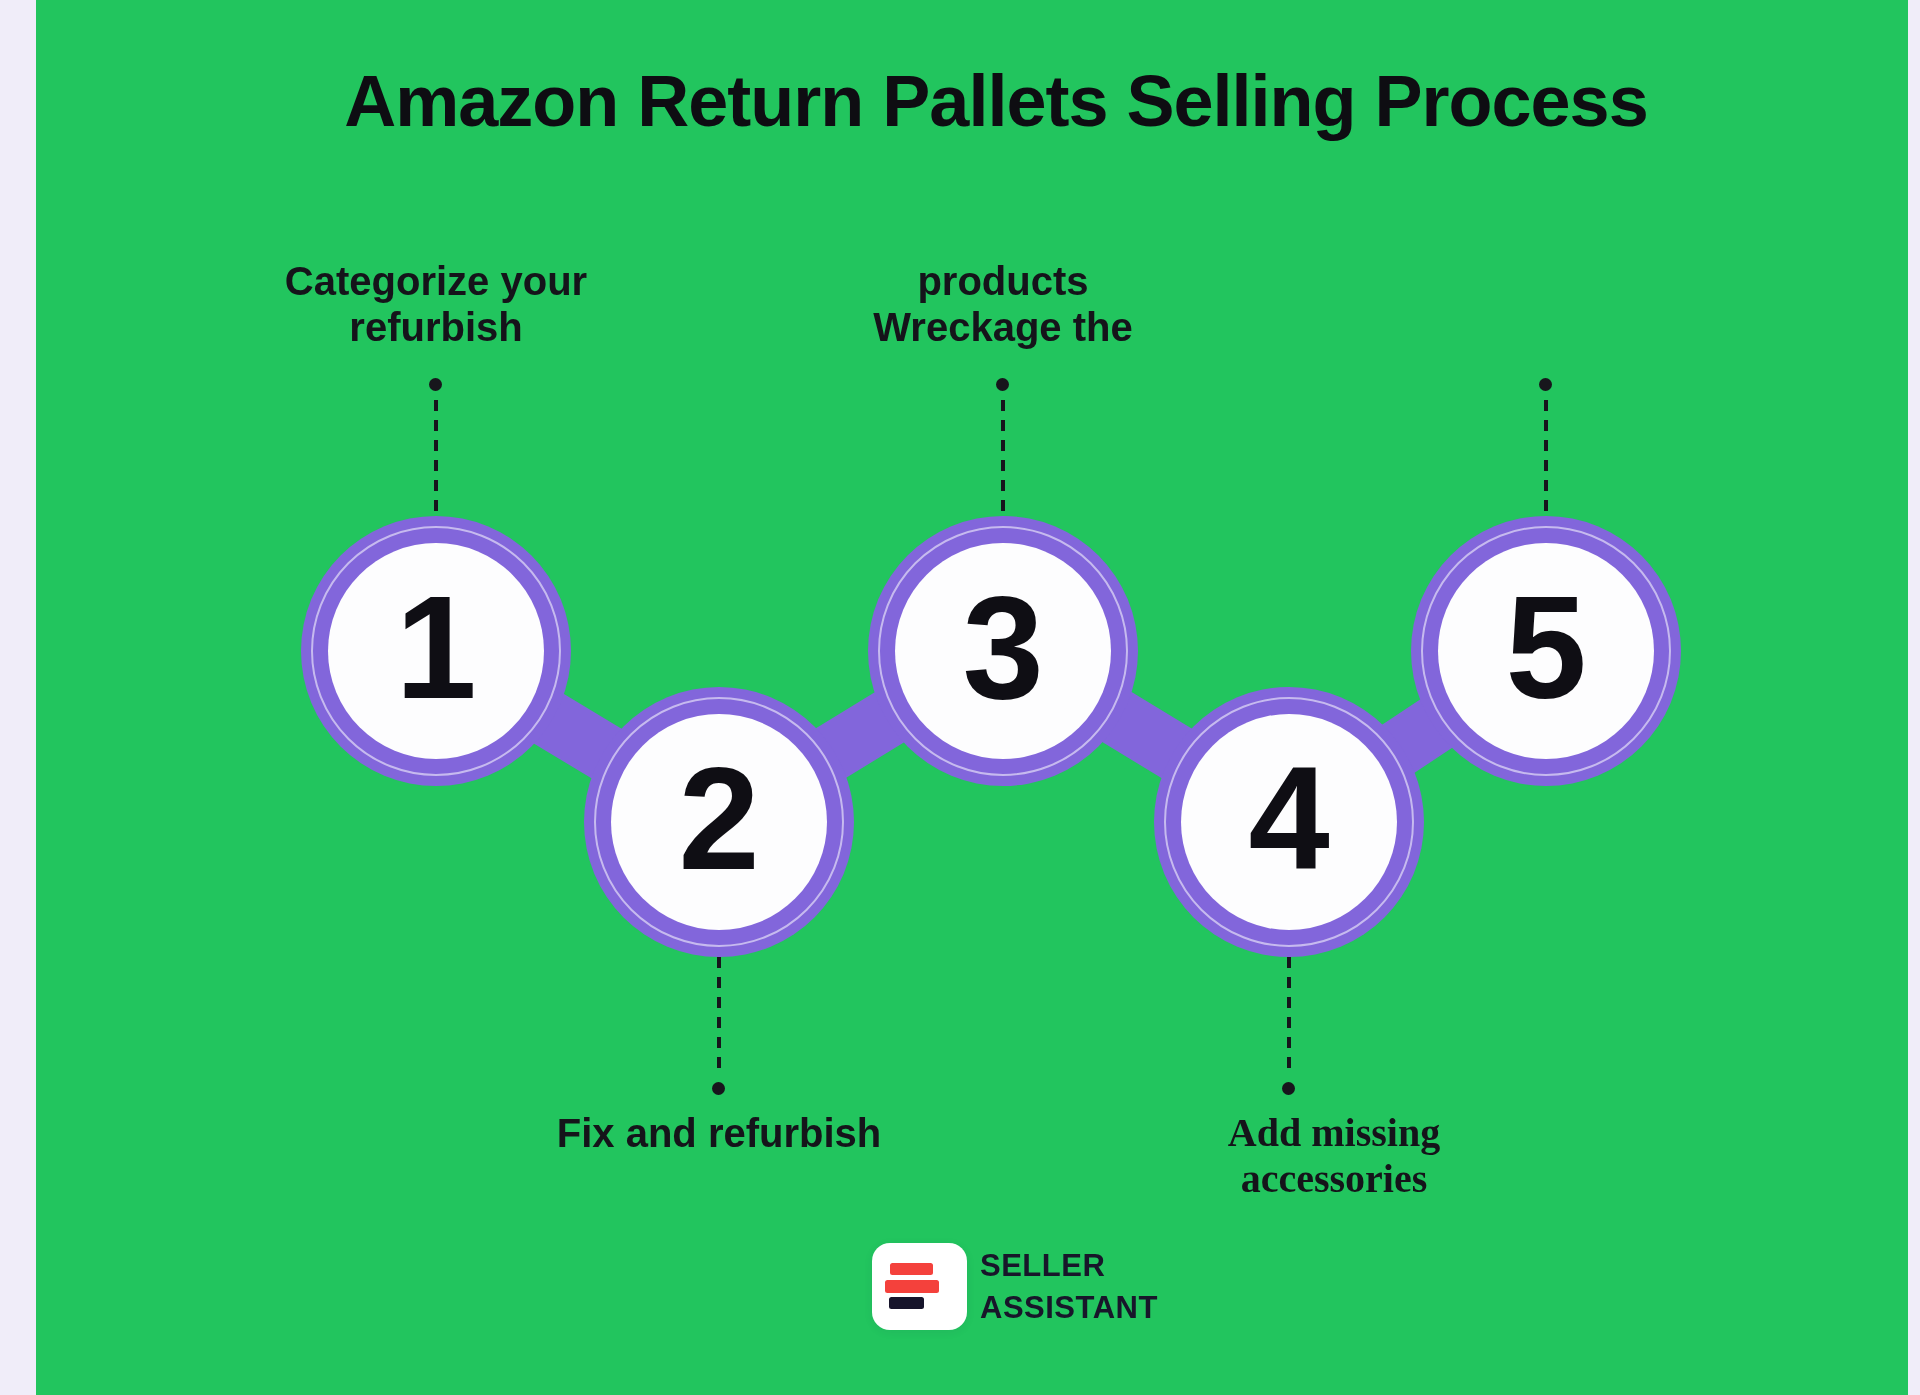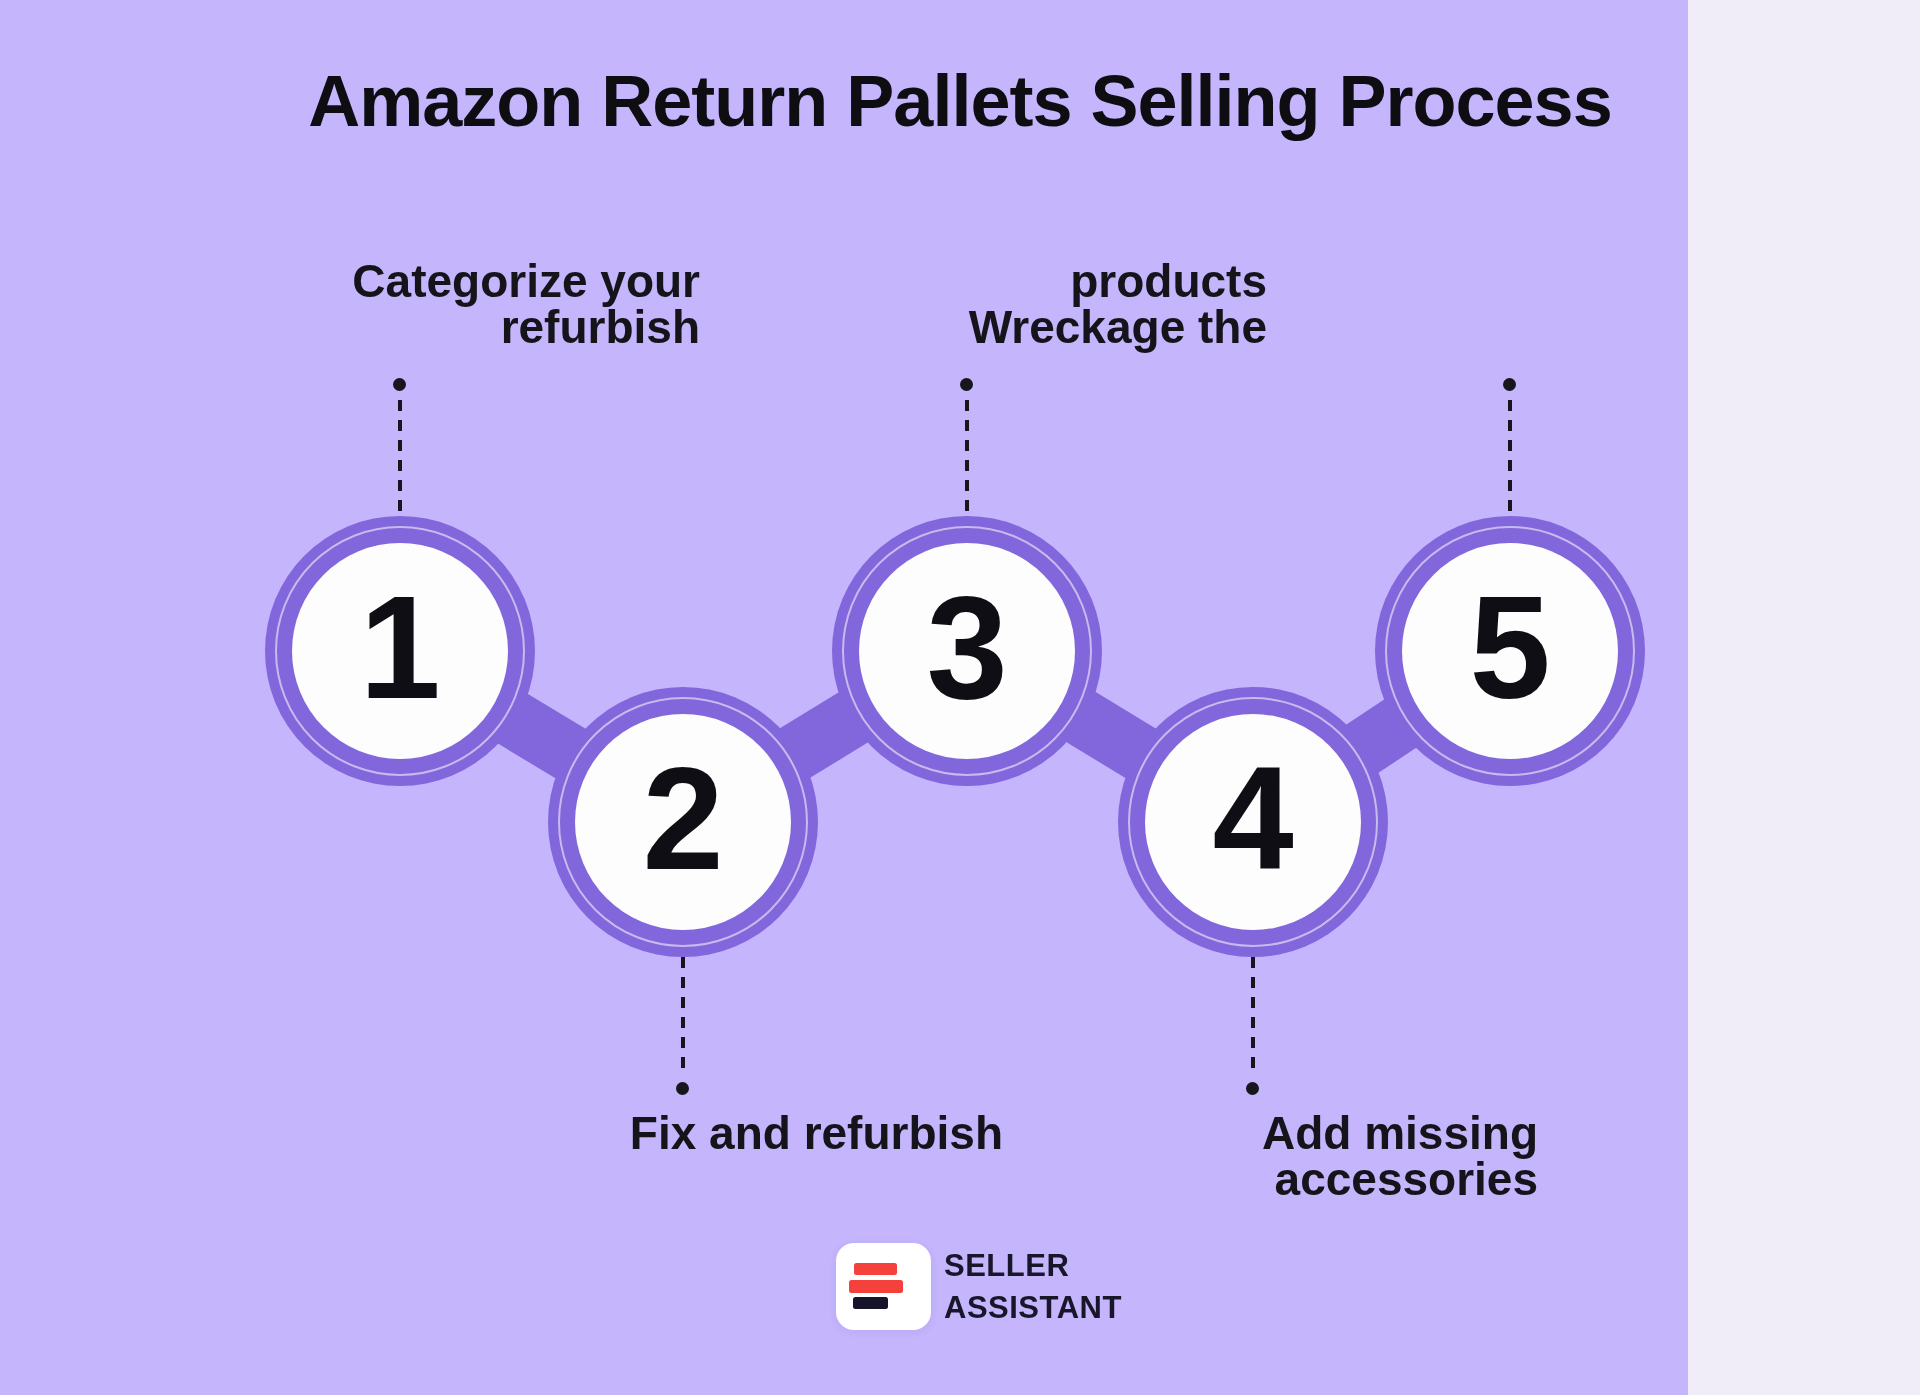--- a/index.html
+++ b/index.html
@@ -2,34 +2,34 @@
 <html><head>
 <meta charset="utf-8">
 <style>
   html,body{margin:0;padding:0;}
   body{
     width:1920px;height:1395px;
     background:#f0edf9;
     font-family:"Liberation Sans","DejaVu Sans",sans-serif;
     overflow:hidden;
   }
-  #stage{position:relative;width:1688px;height:1395px;background:#c4b5fd;}
+  #stage{position:relative;width:1872px;height:1395px;background:#22c55e;margin-left:36px;}
 
   
   .title{
     position:absolute;left:0;top:60px;width:1920px;
     text-align:center;
     font-size:72px;line-height:82px;font-weight:800;
     letter-spacing:-1px;color:#0e0d12;
   }
 
   
   .step-label{
-    position:absolute;text-align:right;
-    font-size:46px;line-height:46px;font-weight:bold;color:#15141a;
+    position:absolute;text-align:center;
+    font-size:40px;line-height:46px;font-weight:bold;color:#15141a;
   }
   .step-label span{display:block;}
 
   
   .leader-dot{
     position:absolute;width:13px;height:13px;border-radius:50%;
     background:#17161c;
   }
   .leader-line{
     position:absolute;width:4px;
@@ -129,21 +129,21 @@
   </div>
 
   <div class="circle" style="left:1118px;top:687px;">
     <div class="hairline"></div>
     <div class="inner">
       <span class="num">4</span>
     </div>
   </div>
   <div class="leader-line" style="left:1251px;top:957px;height:118px;"></div>
   <div class="leader-dot" style="left:1246px;top:1082px;"></div>
-  <div class="step-label" style="left:938px;top:1110px;width:600px;">
+  <div class="step-label" style="left:998px;top:1110px;width:600px;font-family:Liberation Serif, serif;">
     <span>Add missing</span>
     <span>accessories</span>
   </div>
 
   <div class="leader-dot" style="left:1503px;top:378px;"></div>
   <div class="leader-line" style="left:1508px;top:400px;height:116px;"></div>
   <div class="circle" style="left:1375px;top:516px;">
     <div class="hairline"></div>
     <div class="inner">
       <span class="num">5</span>

